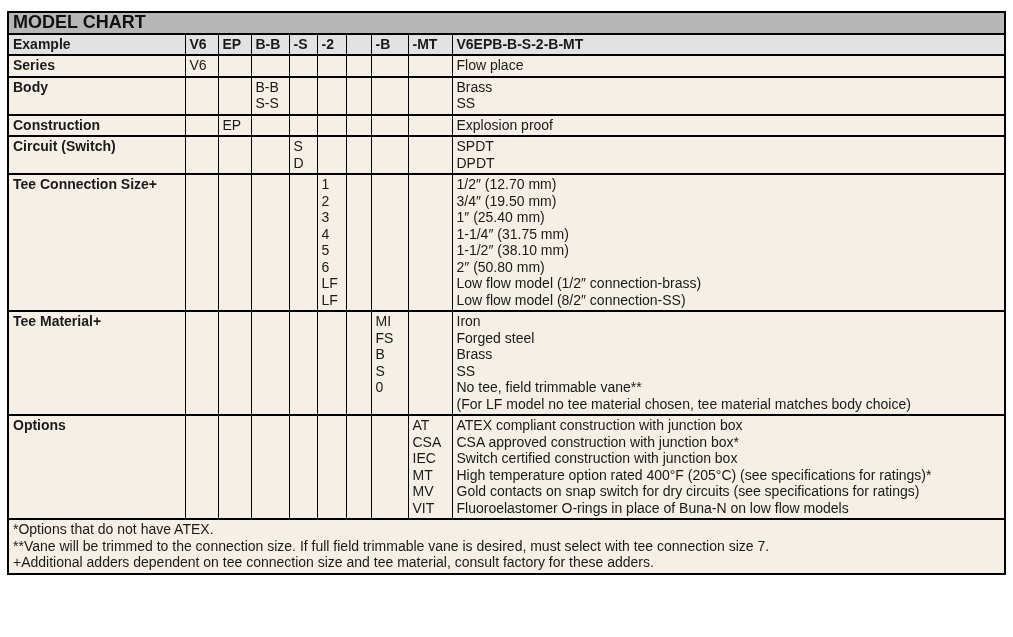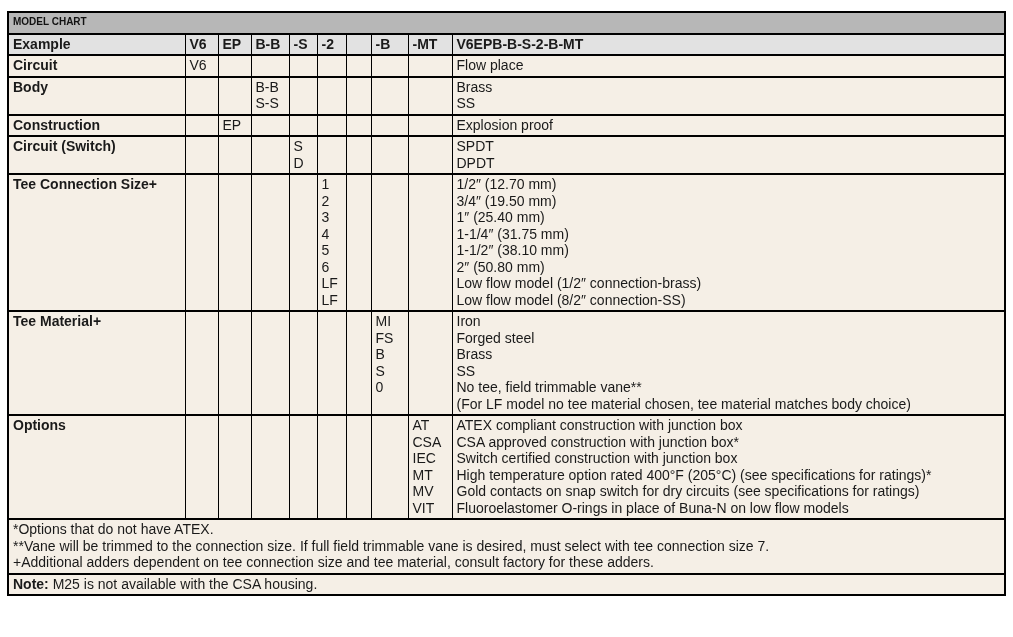--- a/index.html
+++ b/index.html
@@ -31,21 +31,21 @@
     font-size: 14px;
     line-height: 16.5px;
     color: #1a1a1a;
     background: #f5efe6;
     overflow: hidden;
     white-space: nowrap;
   }
   tr.title-row td {
     background: #b7b7b7;
     font-weight: bold;
-    font-size: 10px;
+    font-size: 18px;
     color: #111111;
   }
   tr.example-row td {
     background: #e2e2e2;
     font-weight: bold;
   }
   td.label-cell {
     font-weight: bold;
     margin-top: 12px;
   }
@@ -84,21 +84,21 @@
           <td>EP</td>
           <td>B-B</td>
           <td>-S</td>
           <td>-2</td>
           <td></td>
           <td>-B</td>
           <td>-MT</td>
           <td>V6EPB-B-S-2-B-MT</td>
         </tr>
         <tr>
-          <td class="label-cell">Circuit</td>
+          <td class="label-cell">Series</td>
           <td>
             <div class="ln">V6</div>
           </td>
           <td></td>
           <td></td>
           <td></td>
           <td></td>
           <td></td>
           <td></td>
           <td></td>
@@ -239,18 +239,15 @@
             <div class="ln">Fluoroelastomer O-rings in place of Buna-N on low flow models</div>
           </td>
         </tr>
         <tr class="footnotes-row">
           <td colspan="10">
             <div class="ln">*Options that do not have ATEX.</div>
             <div class="ln">**Vane will be trimmed to the connection size. If full field trimmable vane is desired, must select with tee connection size 7.</div>
             <div class="ln">+Additional adders dependent on tee connection size and tee material, consult factory for these adders.</div>
           </td>
         </tr>
-        <tr class="note-row">
-          <td colspan="10"><span class="note-label">Note:</span><span> M25 is not available with the CSA housing.</span></td>
-        </tr>
       </tbody>
   </table>
 </div>
 
 </body></html>

